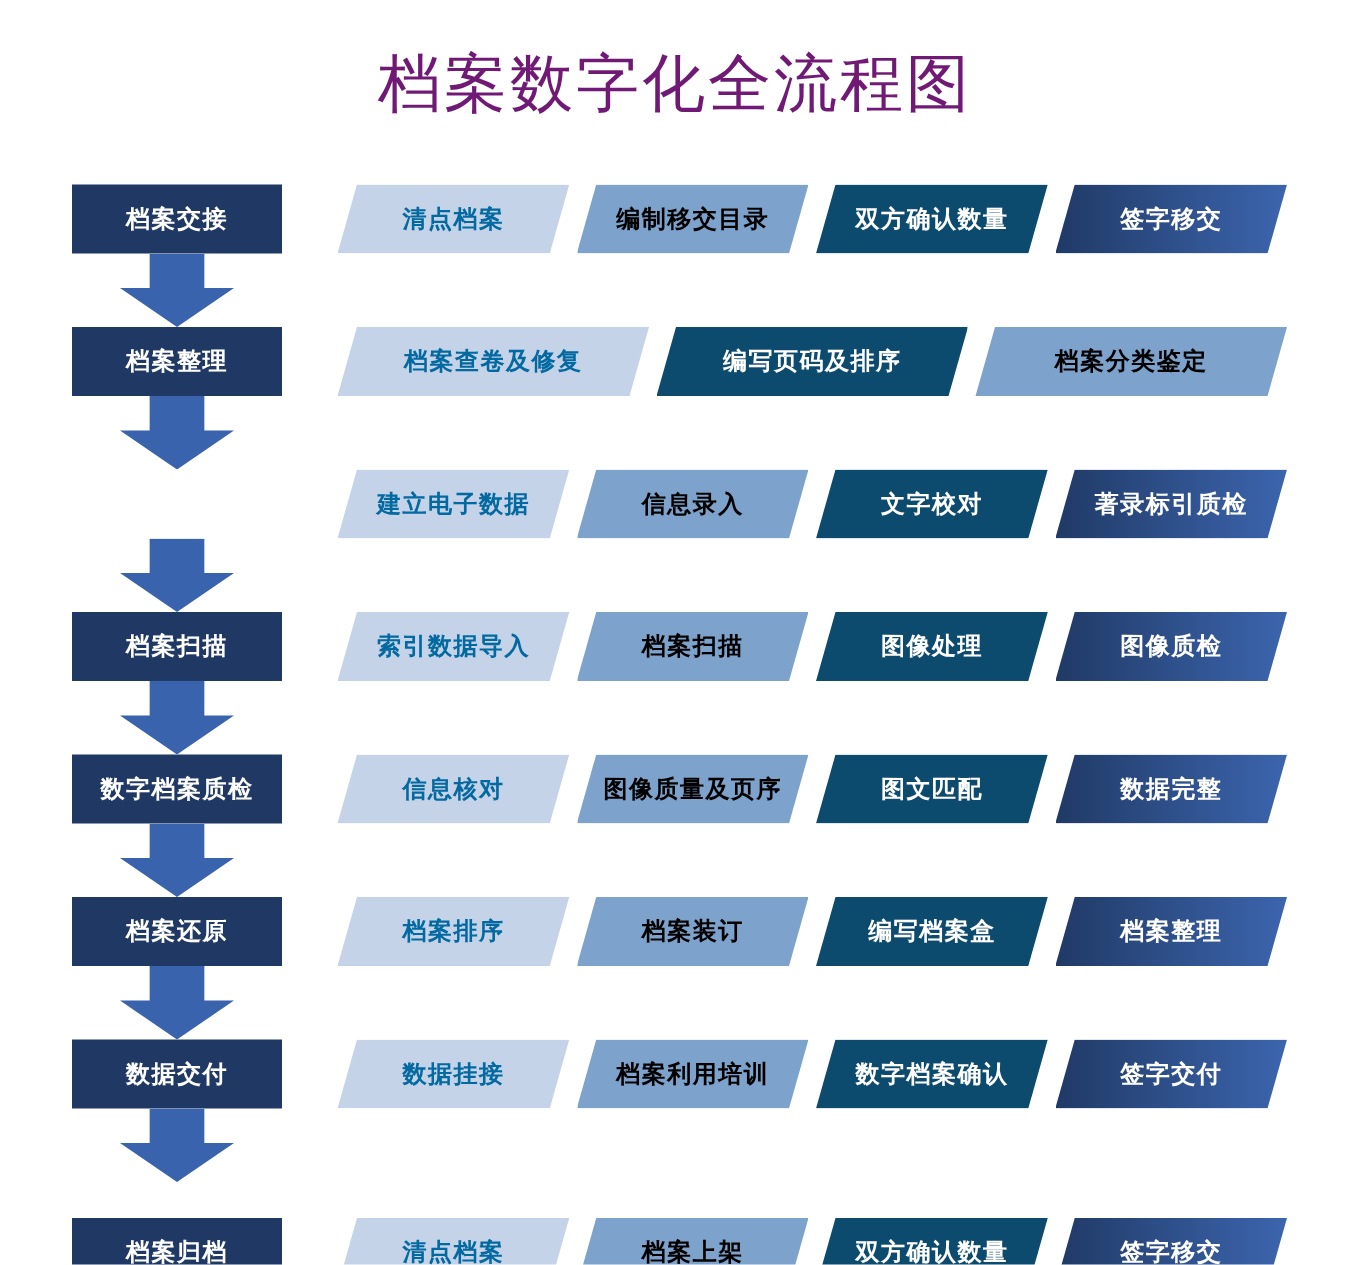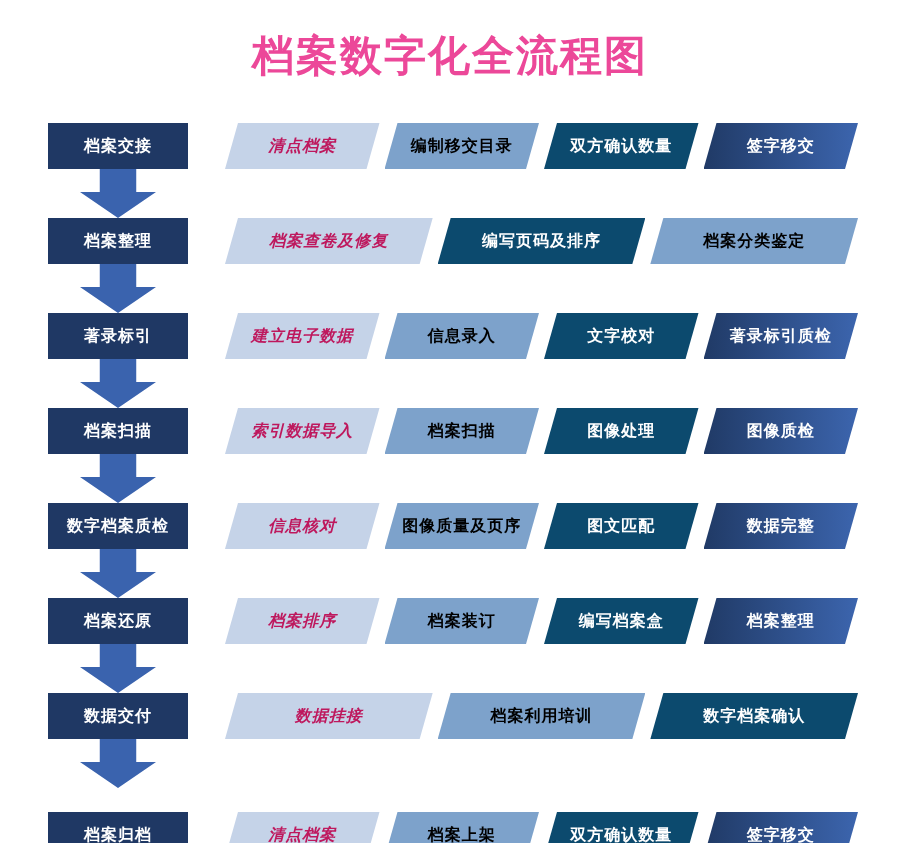--- a/index.html
+++ b/index.html
@@ -1,40 +1,40 @@
 <!DOCTYPE html>
 <html><head>
 <meta charset="utf-8">
 <style>
   * { margin: 0; padding: 0; box-sizing: border-box; }
   html, body { width: 900px; height: 843px; background: #ffffff;
     font-family: "Liberation Sans", sans-serif; position: relative; overflow: hidden; }
   .canvas { position: absolute; inset: 0; width: 900px; height: 843px; }
 
   .title { position: absolute; top: 28px; left: 0; width: 100%;
-    text-align: center; font-size: 42px; font-weight: bold; color: #ec4899;
+    text-align: center; font-size: 42px; font-weight: normal; color: #701a75;
     letter-spacing: 2px; }
 
   .row { position: absolute; left: 0; width: 900px; height: 60px; display: flex; }
 
   .stage { position: absolute; left: 48px; top: 0; width: 140px; height: 46px;
     background: #1f3864; color: #ffffff; font-size: 16px; font-weight: bold;
     display: flex; align-items: center; justify-content: center; letter-spacing: 1px; }
 
   .steps { position: absolute; left: 225px; top: 0; width: 633px; height: 46px;
     display: flex; }
 
   .step { flex: 1; height: 46px; display: flex; align-items: center;
     justify-content: center; margin-right: 5px;
     clip-path: polygon(13px 0, 100% 0, calc(100% - 13px) 100%, 0 100%); }
   .step:last-child { margin-right: 0; }
   .step span { font-size: 16px; font-weight: bold; letter-spacing: 1px; }
 
   .step.s1 { background: #c5d3e8; }
-  .step.s1 span { color: #be185d; font-style: italic; }
+  .step.s1 span { color: #0369a1; }
   .step.s2 { background: #7da2cb; }
   .step.s2 span { color: #000000; }
   .step.s3 { background: #0c4a6e; }
   .step.s3 span { color: #ffffff; }
   .step.s4 { background: linear-gradient(90deg, #203a66 0%, #3c65ae 100%); }
   .step.s4 span { color: #ffffff; }
 
   .down-arrow { position: absolute; left: 80px; width: 76px; height: 49px;
     background: #3a63ae;
     clip-path: polygon(26% 0, 74% 0, 74% 47%, 100% 47%, 50% 100%, 0 47%, 26% 47%); }
@@ -75,21 +75,20 @@
           <span>编写页码及排序</span>
         </div>
       <div class="step s2">
           <span>档案分类鉴定</span>
         </div>
     </div>
   </div>
   <div class="down-arrow" style="top:264px"></div>
 
   <div class="row" style="top:313px">
-    <div class="stage">著录标引</div>
     <div class="steps">
       <div class="step s1">
           <span>建立电子数据</span>
         </div>
       <div class="step s2">
           <span>信息录入</span>
         </div>
       <div class="step s3">
           <span>文字校对</span>
         </div>
@@ -162,20 +161,23 @@
     <div class="steps">
       <div class="step s1">
           <span>数据挂接</span>
         </div>
       <div class="step s2">
           <span>档案利用培训</span>
         </div>
       <div class="step s3">
           <span>数字档案确认</span>
         </div>
+      <div class="step s4">
+          <span>签字交付</span>
+        </div>
     </div>
   </div>
   <div class="down-arrow" style="top:739px"></div>
 
   <div class="row" style="top:812px">
     <div class="stage">档案归档</div>
     <div class="steps">
       <div class="step s1">
           <span>清点档案</span>
         </div>

